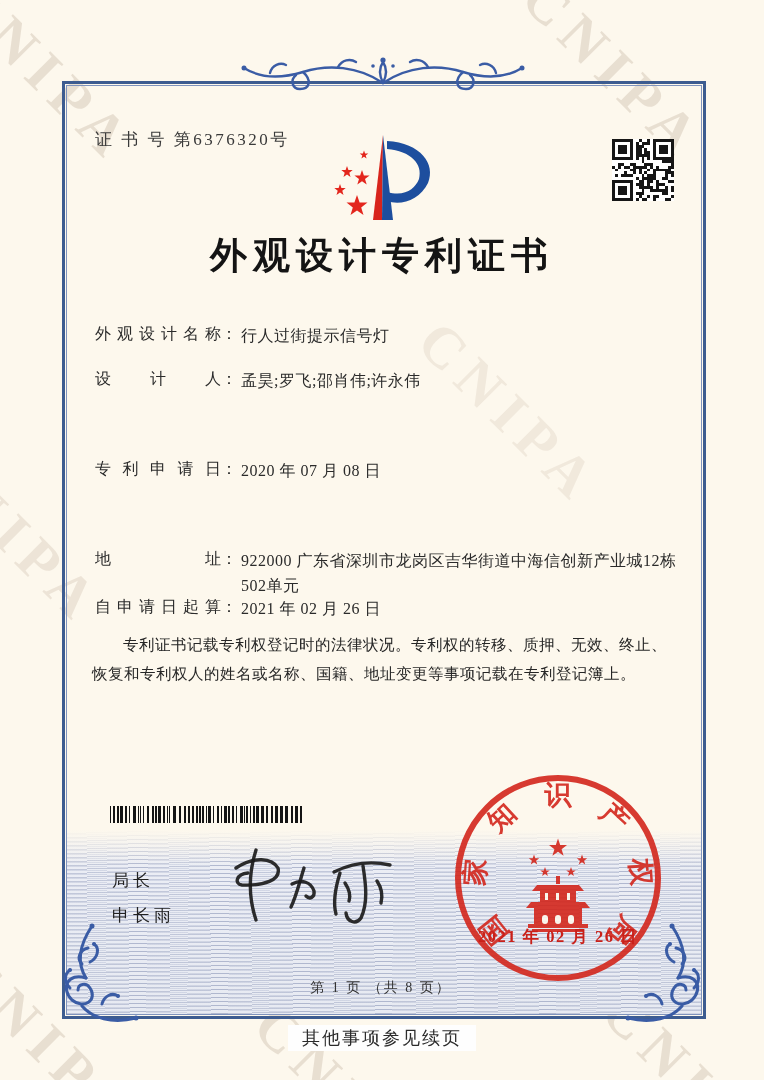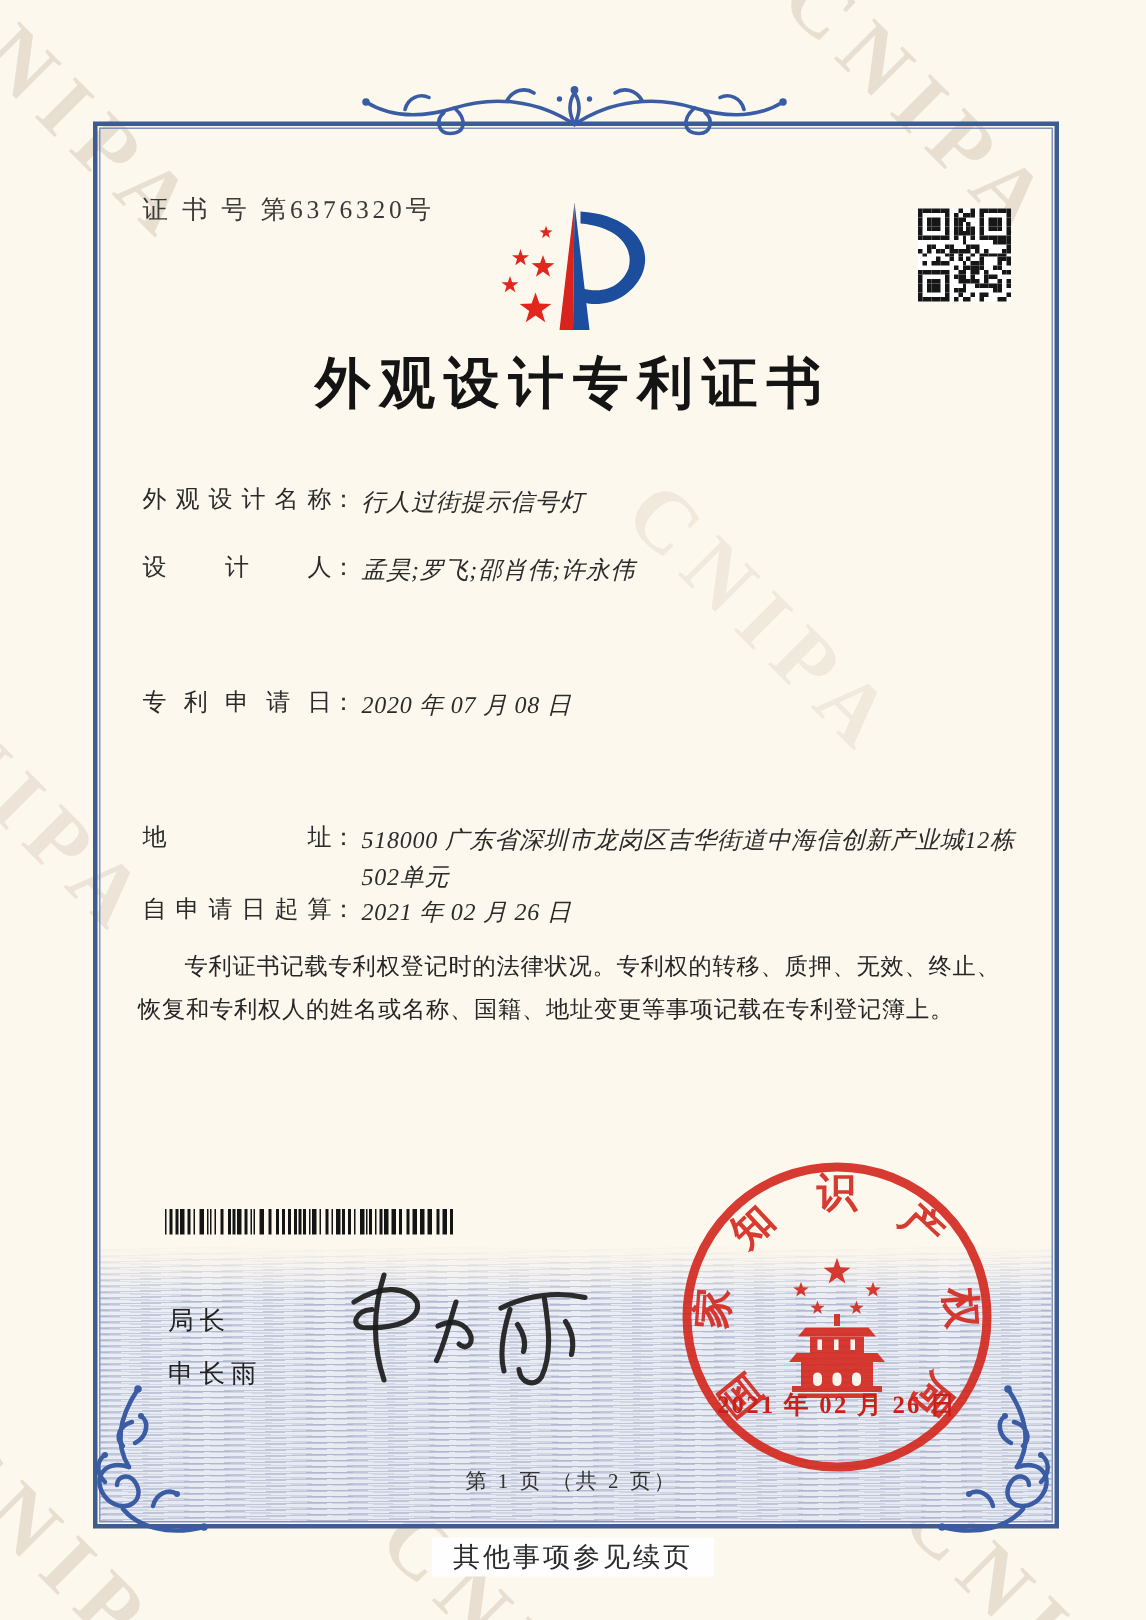--- a/index.html
+++ b/index.html
@@ -31,21 +31,21 @@
   .orn circle{fill:#3a5ca5;}
 
   .txt{position:absolute;color:#2b2b2b;z-index:5;}
   .certno{left:95px;top:128px;font-size:17px;letter-spacing:2.5px;color:#3a3a3a;}
   .title{left:0;top:231px;width:100%;text-align:center;font-size:37px;font-weight:700;
          letter-spacing:6px;color:#141414;}
 
   .row{position:absolute;left:95px;z-index:5;font-size:16px;color:#2b2b2b;line-height:22px;}
   .lbl{display:inline-block;width:126px;text-align:justify;text-align-last:justify;vertical-align:top;}
   .col{vertical-align:top;}
-  .val{display:inline-block;width:444px;vertical-align:top;letter-spacing:.5px;line-height:25px;font-style:italic;}
+  .val{display:inline-block;width:444px;vertical-align:top;letter-spacing:.5px;line-height:25px;}
   .pair2{position:absolute;left:360px;top:0;white-space:nowrap;}
   .pair2 .lbl2{letter-spacing:2.5px;}
 
   .paras{position:absolute;left:92px;top:630px;width:582px;z-index:5;
          font-size:15.5px;line-height:29px;color:#262626;}
   .paras p{margin:0;text-indent:2em;letter-spacing:.5px;}
 
   .barcode{position:absolute;left:110px;top:806px;width:196px;height:17px;z-index:5;font-size:0;}
   .barcode i{display:inline-block;height:100%;}
   .barcode i.b{background:#141414;}
@@ -395,21 +395,21 @@
   <div class="row" style="top:368px">
     <span class="lbl">设计人</span><span class="col">：</span>
     <span class="val">孟昊;罗飞;邵肖伟;许永伟</span>
   </div>
   <div class="row" style="top:458px">
     <span class="lbl">专利申请日</span><span class="col">：</span>
     <span class="val">2020 年 07 月 08 日</span>
   </div>
   <div class="row" style="top:548px">
     <span class="lbl">地址</span><span class="col">：</span>
-    <span class="val">518000 广东省深圳市龙岗区吉华街道中海信创新产业城12栋502单元</span>
+    <span class="val">922000 广东省深圳市龙岗区吉华街道中海信创新产业城12栋502单元</span>
   </div>
   <div class="row" style="top:596px">
     <span class="lbl">自申请日起算</span><span class="col">：</span>
     <span class="val" style="width:200px">2021 年 02 月 26 日</span>
   </div>
 
   <div class="paras">
     <p>专利证书记载专利权登记时的法律状况。专利权的转移、质押、无效、终止、恢复和专利权人的姓名或名称、国籍、地址变更等事项记载在专利登记簿上。</p>
   </div>
 
@@ -459,16 +459,16 @@
         <rect x="94" y="147" width="6" height="9" rx="3"></rect>
         <rect x="107" y="147" width="6" height="9" rx="3"></rect>
         <rect x="120" y="147" width="6" height="9" rx="3"></rect>
       </g>
       <rect x="80" y="156" width="60" height="4"></rect>
       <rect x="84" y="161" width="52" height="3"></rect>
     </g>
   </svg>
   <div class="seal-date">2021 年 02 月 26 日</div>
 
-  <div class="txt page-info">第 1 页 （共 2 页）</div>
+  <div class="txt page-info">第 1 页 （共 8 页）</div>
   <div class="txt contnote"><span>其他事项参见续页</span></div>
 
 </div>
 
 </body></html>

